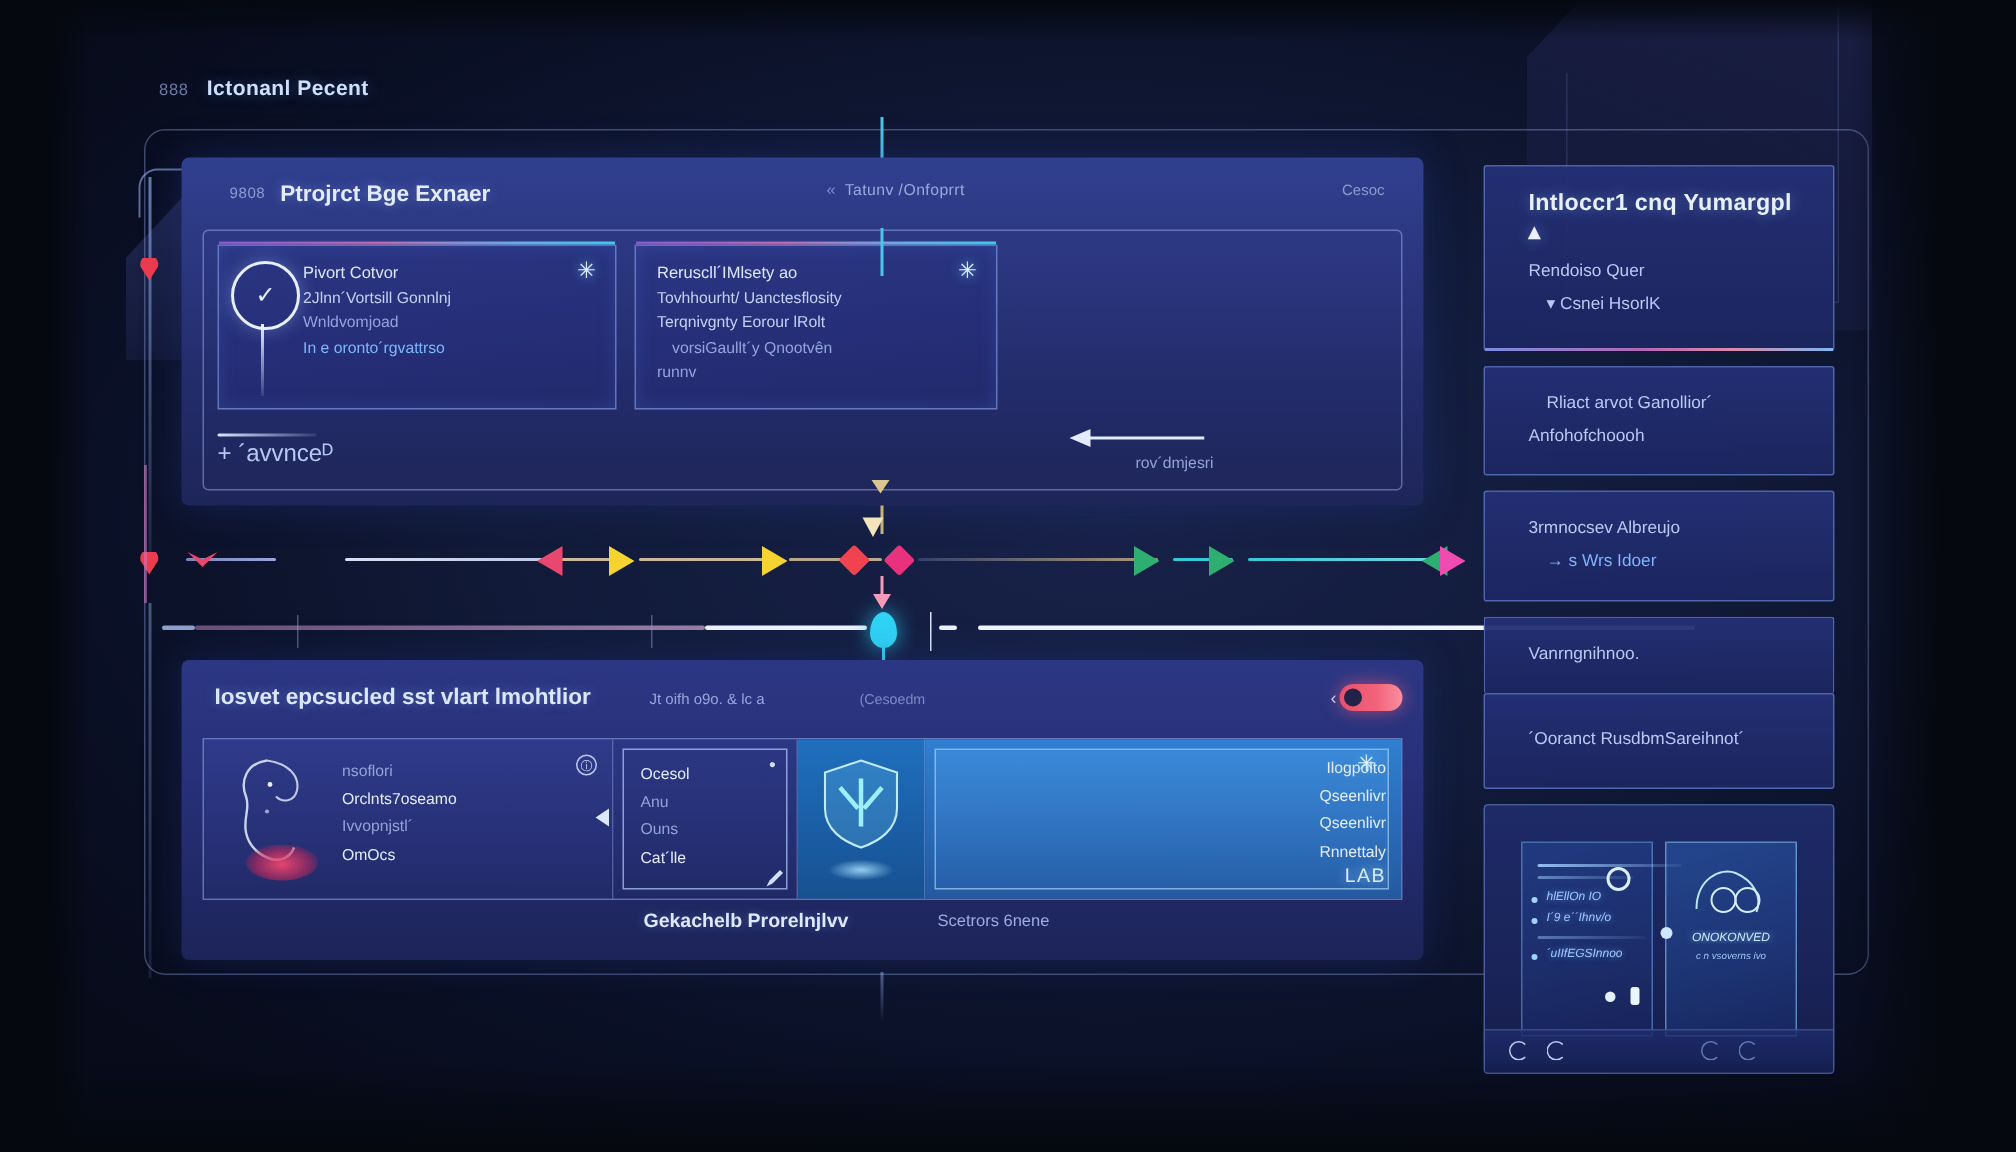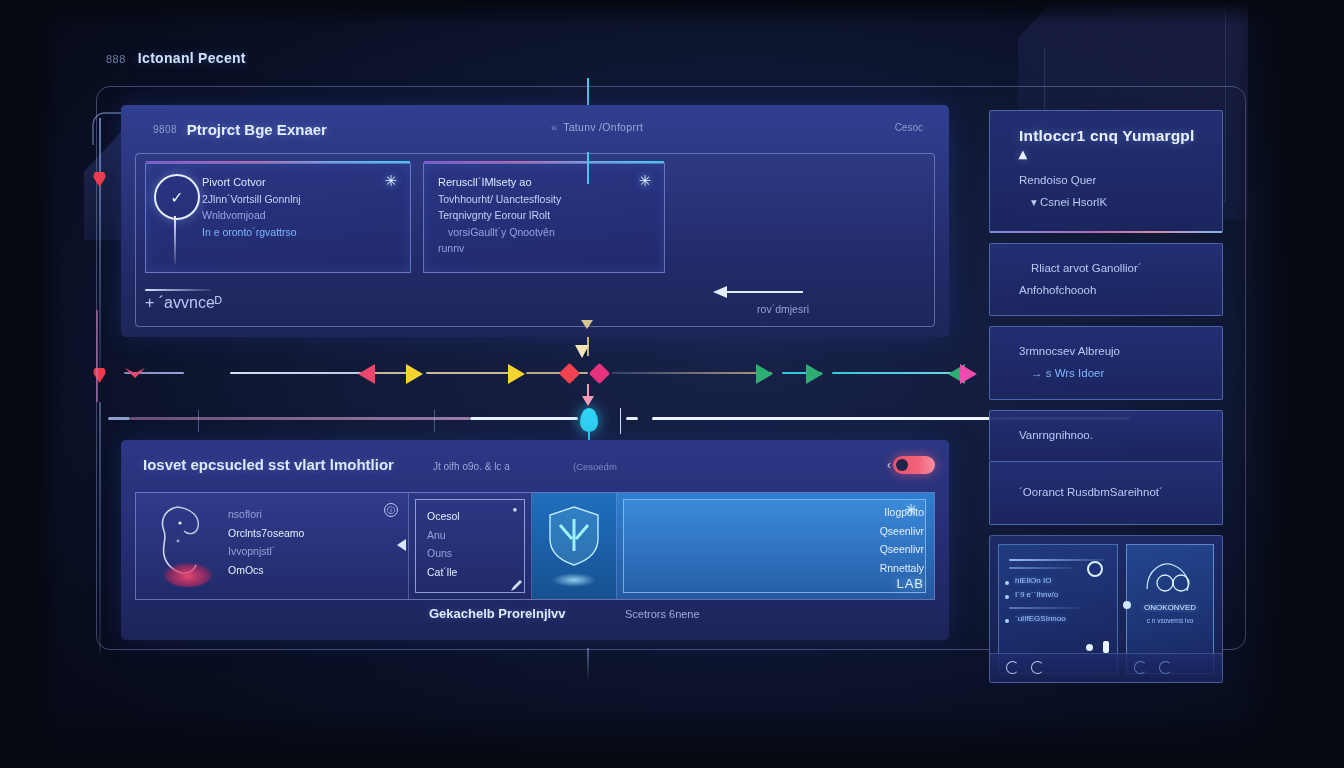--- a/index.html
+++ b/index.html
@@ -271,21 +271,21 @@
   .sc-line { font-size: 11.5px; color: #b9c9f3; line-height: 1.9; white-space: nowrap; }
   .sc-line.indent { padding-left: 12px; }
   .sc-line.accent { color: #7fb4ff; }
   .side-card.joined { margin-bottom: 0; border-bottom: none; }
   .side-card.joined2 { margin-bottom: 10px; }
 
   .side-preview {
     position: relative; margin-top: 4px; height: 130px; border-radius: 3px;
     border: 1px solid rgba(120,150,230,.5);
     background: linear-gradient(180deg, #1d2a66 0%, #1a2459 60%, #151d4a 100%);
-    padding: 8px; display: flex; gap: 8px; overflow: hidden;
+    padding: 24px; display: flex; gap: 8px; overflow: hidden; font-style: italic;
   }
   .sp-left { position: relative; flex: 1 1 auto;
     border: 1px solid rgba(120,190,255,.45);
     background: linear-gradient(160deg, rgba(40,90,180,.35), rgba(25,45,120,.25)); }
   .sp-right { position: relative; flex: 0 0 86px;
     border: 1px solid rgba(140,210,255,.55);
     background: linear-gradient(160deg, rgba(45,110,200,.42), rgba(25,55,135,.3)); }
   .sp-row { position: absolute; left: 10px; height: 2px; border-radius: 2px;
     background: linear-gradient(90deg, rgba(160,205,255,.9), rgba(160,205,255,.12)); }
   .sp-bullet { position:absolute; left: 6px; width: 4px; height: 4px; border-radius:50%; background:#9fd4ff; }

